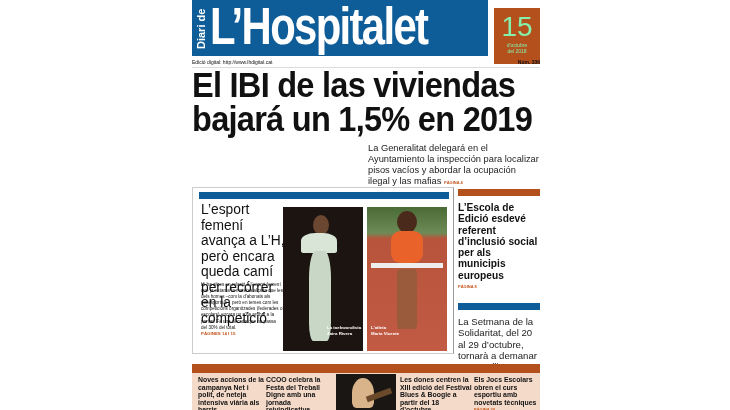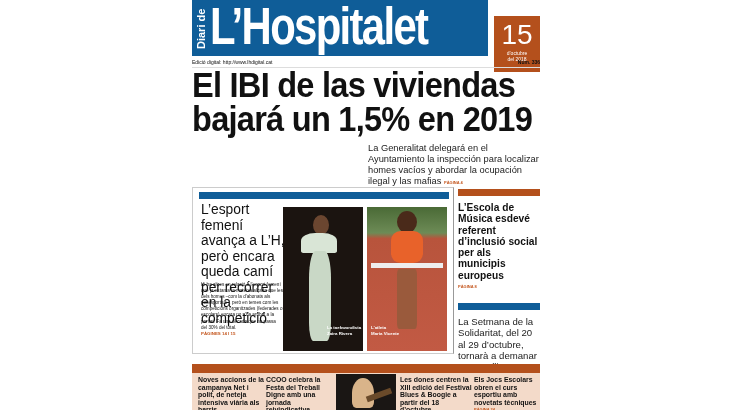--- a/index.html
+++ b/index.html
@@ -1,21 +1,21 @@
 <!DOCTYPE html>
 <html><head>
 <meta charset="utf-8">
 <style>
   *{box-sizing:border-box;margin:0;padding:0}
   body{width:730px;height:410px;background:#fff;position:relative;overflow:hidden;font-family:"Liberation Sans",sans-serif;color:#111}
   .page{position:absolute;left:192px;top:0;width:348px;height:410px}
   .masthead{position:absolute;left:0;top:0;width:296px;height:56px;background:#0f5d98;overflow:hidden}
   .diari{position:absolute;left:3px;top:6px;width:14px;height:46px;color:#fff;font-weight:bold;font-size:11px;writing-mode:vertical-rl;transform:rotate(180deg);text-align:center;letter-spacing:0}
   .brand{position:absolute;left:18px;top:-3px;color:#fff;font-weight:bold;font-size:51px;letter-spacing:-2px;transform:scaleX(.82);transform-origin:left top;white-space:nowrap}
-  .datebox{position:absolute;left:302px;top:16px;width:46px;height:56px;background:#b4501c;color:#ffffff;text-align:center}
+  .datebox{position:absolute;left:302px;top:8px;width:46px;height:56px;background:#b4501c;color:#86efac;text-align:center}
   .day{font-size:28px;line-height:30px;margin-top:4px;font-weight:300}
   .month{font-size:5px;line-height:6px}
   .subline{position:absolute;left:0;top:59px;width:348px;font-size:5px;display:flex;justify-content:space-between;border-bottom:1px solid #ddd;padding-bottom:2px}
   .subline .num{font-weight:bold}
   .headline{position:absolute;left:0;top:68px;width:348px;font-weight:bold;font-size:35px;line-height:34px;letter-spacing:-.8px;transform:scaleX(.93);transform-origin:left top;white-space:nowrap}
   .sub{position:absolute;top:143px;font-size:9.3px;line-height:11px;color:#222}
   .sub1{left:0;width:172px}
   .sub2{left:176px;width:172px}
   .pag{color:#c4561e;font-weight:bold;font-size:4px}
   .feature{position:absolute;left:0;top:187px;width:262px;height:167px;border:1px solid #ccc;border-right:1px solid #999}
@@ -53,21 +53,21 @@
   <div class="subline">
     <span>Edició digital: http://www.lhdigital.cat</span>
     <span class="num">Núm. 336</span>
   </div>
 
   <div class="headline">
     <div>El IBI de las viviendas</div>
     <div>bajará un 1,5% en 2019</div>
   </div>
   <div class="sub sub2">
-    <span>La Generalitat delegará en el Ayuntamiento la inspección para localizar homes vacíos y abordar la ocupación ilegal y las mafias</span>
+    <span>La Generalitat delegará en el Ayuntamiento la inspección para localizar pisos vacíos y abordar la ocupación ilegal y las mafias</span>
     <span class="pag">PÀGINA 4</span>
   </div>
 
   <div class="feature">
     <div class="feat-bar"></div>
     <div class="feat-title">L’esport femení avança a L’H, però encara queda camí per recórrer en la competició</div>
     <div class="feat-body">
       <span>Hi ha altres en relació a l’esport femení que ja estan a la mateixa alçada que les dels homes –com la d’abonats als poliesportius–, però en temes com les competicions organitzades (federades o escolars) encara no s’ha arribat a la paritat. Fa una dècada que no passa del 30% del total.</span><br>
       <span class="pag" style="font-size:4.4px">PÀGINES 14 I 15</span>
     </div>
@@ -87,21 +87,21 @@
       <div class="figure" style="left:30px;top:62px;width:20px;height:60px;background:#9a5a3c;border-radius:10%"></div>
       <div class="cap" style="left:4px;top:118px">
         <div>L’atleta</div>
           <div>Maria Vicente</div>
       </div>
     </div>
   </div>
 
   <div class="side">
     <div class="side-bar"></div>
-    <div class="side-h">L’Escola de Música esdevé referent d’inclusió social per als municipis europeus</div>
+    <div class="side-h">L’Escola de Edició esdevé referent d’inclusió social per als municipis europeus</div>
     <div class="pag" style="margin-top:3px">PÀGINA 8</div>
     <div class="side-bar blue" style="margin-top:14px"></div>
     <div class="side-t">La Setmana de la Solidaritat, del 20 al 29 d’octubre, tornarà a demanar que acollim persones refugiades</div>
     <div class="pag" style="margin-top:3px">PÀGINA 16</div>
   </div>
 
   <div class="bottom">
     <div class="bottom-bar"></div>
     <div class="b-item" style="left:6px;width:66px">
       <div>Noves accions de la campanya Net i polit, de neteja intensiva viària als barris</div>

